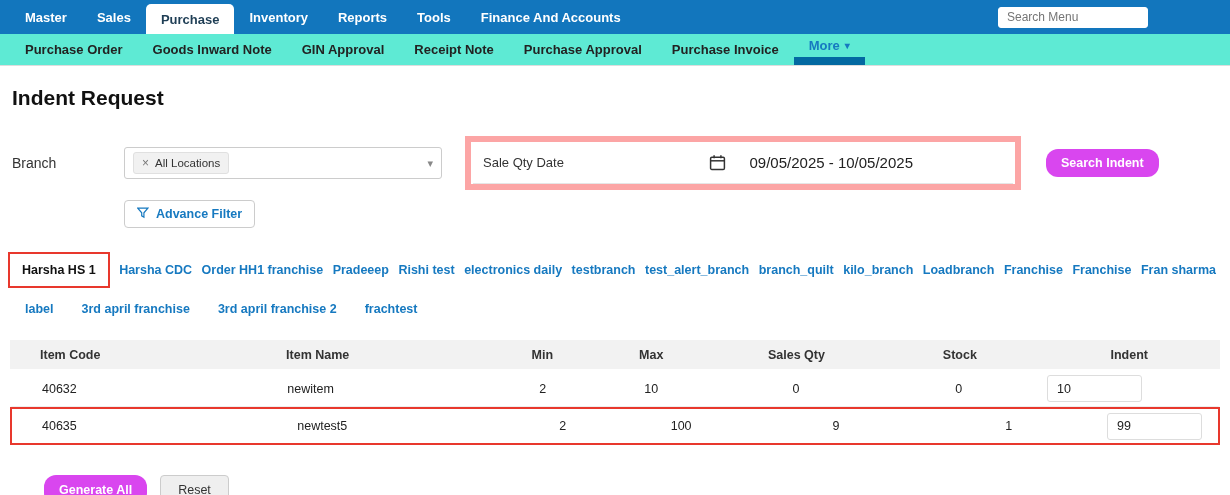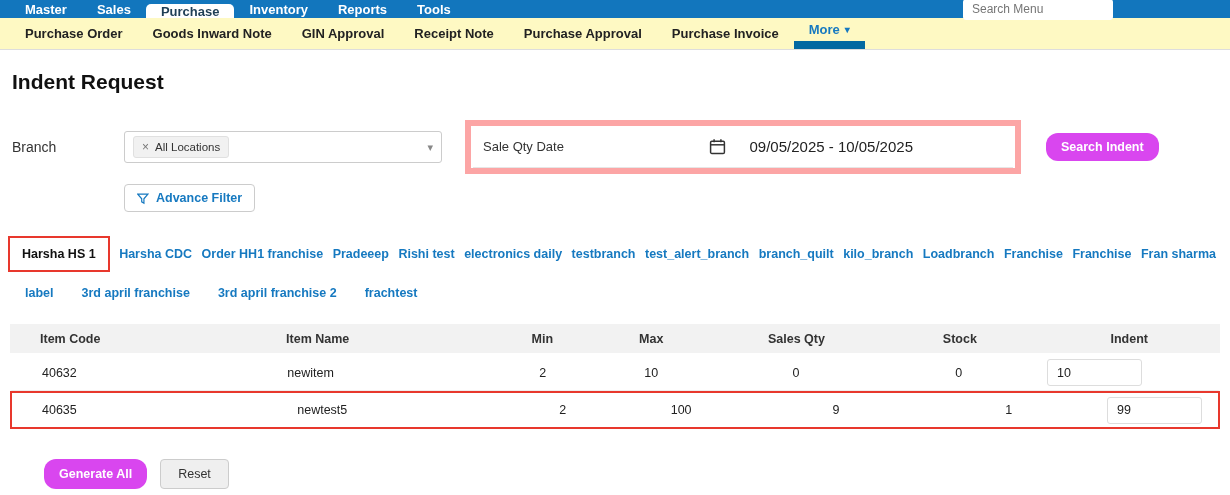--- a/index.html
+++ b/index.html
@@ -1,25 +1,25 @@
 <!DOCTYPE html>
 <html><head>
 <meta charset="utf-8">
 <style>
   * { margin:0; padding:0; box-sizing:border-box; }
   html,body { width:1230px; height:495px; background:#fff; font-family:"Liberation Sans", sans-serif; overflow:hidden; }
 
   
-  .topnav { display:flex; align-items:stretch; height:18px; background:#1276bd; padding:0 10px; }
+  .topnav { display:flex; align-items:stretch; height:34px; background:#1276bd; padding:0 10px; }
   .topnav-item { display:flex; align-items:center; padding:0 15px; color:#fff; font-size:13px; font-weight:700; cursor:pointer; white-space:nowrap; }
   .topnav-item.active { background:#fff; color:#1f3e55; border-radius:5px 5px 0 0; margin-top:4px; }
-  .menu-search { margin-left:auto; align-self:center; width:150px; height:21px; border:1px solid #fff; border-radius:3px; padding:0 8px; font-size:12px; color:#333; outline:none; margin-right:107px; }
-
-  
-  .subnav { display:flex; align-items:stretch; height:32px; background:#fef9c3; border-bottom:1px solid #ddd; padding:0 10px; }
+  .menu-search { margin-left:auto; align-self:center; width:150px; height:21px; border:1px solid #fff; border-radius:3px; padding:0 8px; font-size:12px; color:#333; outline:none; margin-right:72px; }
+
+  
+  .subnav { display:flex; align-items:stretch; height:32px; background:#5eead4; border-bottom:1px solid #ddd; padding:0 10px; }
   .subnav-item { display:flex; align-items:center; padding:0 15px; font-size:13px; font-weight:600; color:#222; cursor:pointer; white-space:nowrap; }
   .subnav-item.more { color:#1679c0; border-bottom:8px solid #0369a1; gap:5px; }
   .subnav-item.more .caret { font-size:10px; color:#1679c0; }
 
   
   .page-title { margin:20px 0 0 12px; font-size:21px; font-weight:700; color:#111; }
 
   .filter-row { display:flex; align-items:center; margin:26px 0 0 0; position:relative; }
   .branch-label { font-size:14px; color:#333; margin-left:12px; width:112px; }
   .branch-select { width:318px; height:32px; border:1px solid #ccc; border-radius:3px; background:#fff; display:flex; align-items:center; padding:0 8px; cursor:pointer; }
@@ -29,21 +29,21 @@
 
   .date-annot { margin-left:23px; width:556px; height:54px; border:6px solid #fca5a5; display:flex; align-items:center; background:#fff; }
   .date-inner { display:flex; align-items:center; width:100%; height:100%; border-bottom:1px solid #e6e6e6; margin:0 2px; }
   .date-label { margin-left:10px; font-size:13px; color:#333; }
   .date-group { margin-left:auto; margin-right:100px; display:flex; align-items:center; gap:24px; }
   .date-value { font-size:15px; color:#222; }
 
   .btn-primary { background:#d946ef; color:#fff; border:none; border-radius:12px; font-size:12.5px; font-weight:700; padding:7px 15px; cursor:pointer; font-family:"Liberation Sans", sans-serif; }
   .search-indent { margin-left:25px; }
 
-  .advance-filter { margin:10px 0 0 124px; display:inline-flex; align-items:flex-end; gap:7px; background:#fff; border:1px solid #ccc; border-radius:4px; color:#1679c0; font-size:12.5px; font-weight:600; padding:6px 12px; cursor:pointer; font-family:"Liberation Sans", sans-serif; }
+  .advance-filter { margin:10px 0 0 124px; display:inline-flex; align-items:flex-start; gap:7px; background:#fff; border:1px solid #ccc; border-radius:4px; color:#1679c0; font-size:12.5px; font-weight:600; padding:6px 12px; cursor:pointer; font-family:"Liberation Sans", sans-serif; }
 
   
   .branch-tabs-row1 { display:flex; justify-content:space-between; align-items:center; margin:24px 14px 0 8px; }
   .branch-tab-active { border:2px solid #e8382d; padding:9px 12px; font-size:12.5px; font-weight:700; color:#111; cursor:pointer; white-space:nowrap; }
   .branch-link { color:#1679c0; font-size:12.5px; font-weight:600; cursor:pointer; white-space:nowrap; }
   .branch-tabs-row2 { display:flex; gap:28px; margin:14px 0 0 25px; align-items:center; }
 
   
   .grid-table { margin:24px 10px 0 10px; }
   .tr { display:grid; grid-template-columns:21% 19% 8% 10% 14% 13% 15%; align-items:center; }
@@ -66,20 +66,21 @@
 <div>
 
   
   <header class="topnav">
     <a class="topnav-item">Master</a>
     <a class="topnav-item">Sales</a>
     <a class="topnav-item active">Purchase</a>
     <a class="topnav-item">Inventory</a>
     <a class="topnav-item">Reports</a>
     <a class="topnav-item">Tools</a>
+    <a class="topnav-item">Finance And Accounts</a>
     <input class="menu-search" type="text" placeholder="Search Menu" style="">
   </header>
 
   
   <nav class="subnav">
     <a class="subnav-item">Purchase Order</a>
     <a class="subnav-item">Goods Inward Note</a>
     <a class="subnav-item">GIN Approval</a>
     <a class="subnav-item">Receipt Note</a>
     <a class="subnav-item">Purchase Approval</a>

